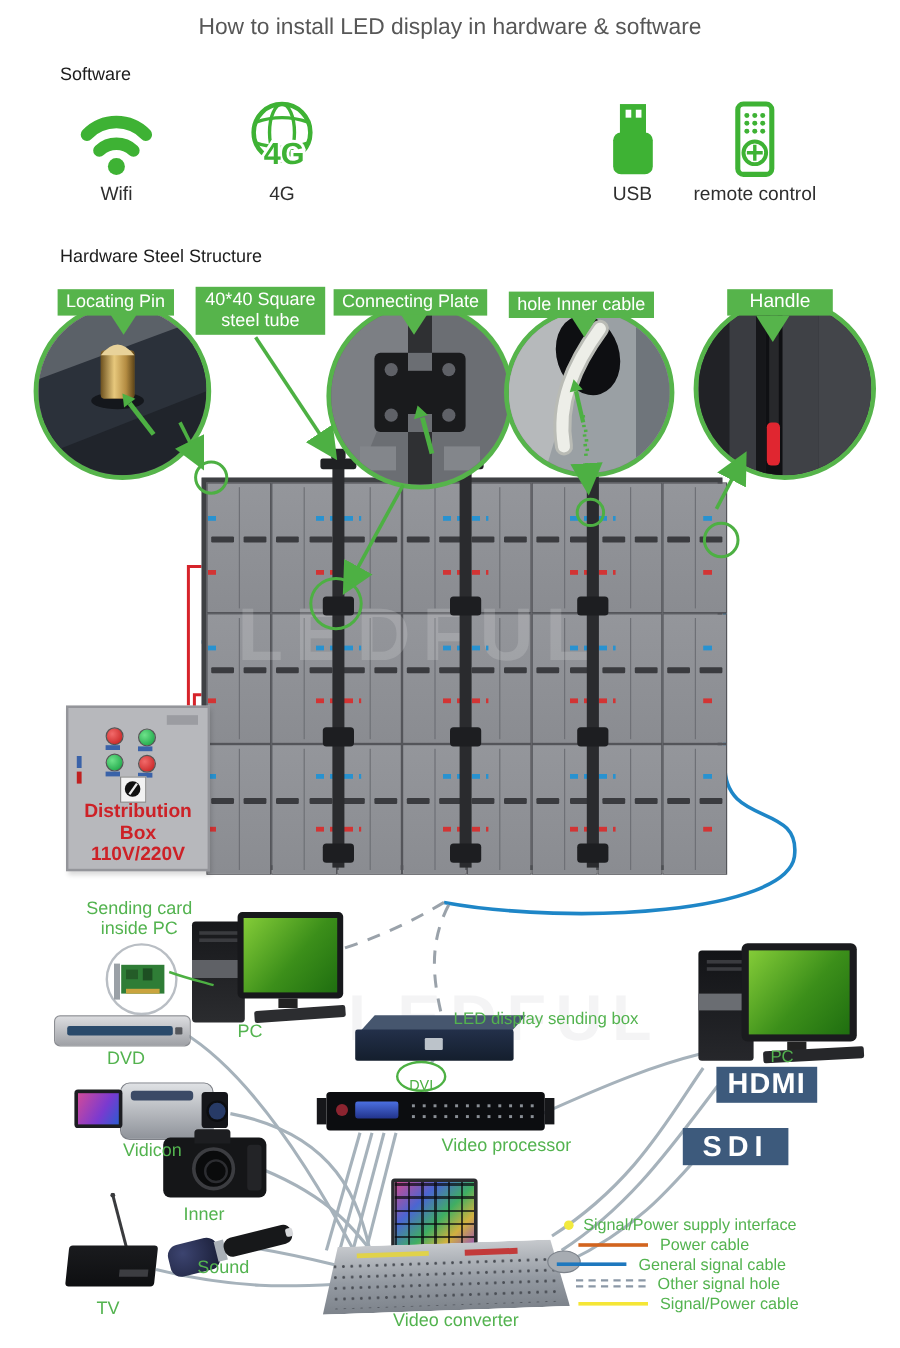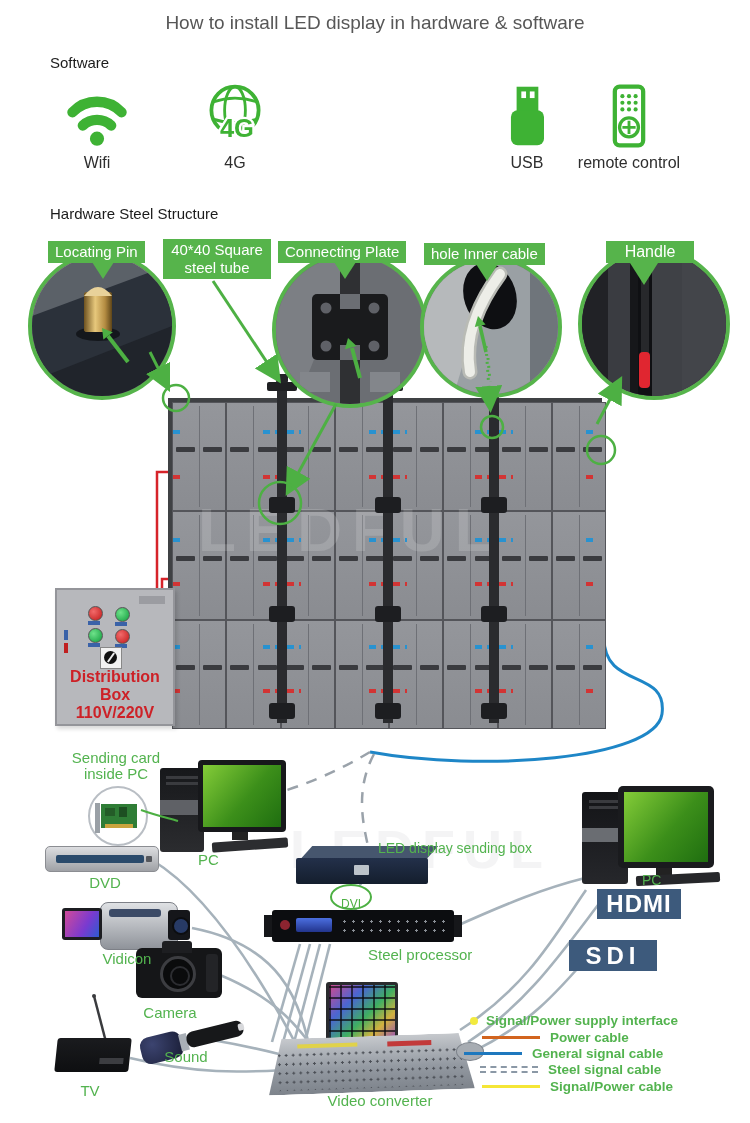--- a/index.html
+++ b/index.html
@@ -42,21 +42,21 @@
         box-sizing:border-box;z-index:3;box-shadow:2px 3px 4px rgba(0,0,0,0.15);}
   .dbtn{position:absolute;width:13px;height:13px;border-radius:50%;border:1px solid #555;}
   .dtag{position:absolute;width:12px;height:4px;background:#3a62a8;}
   .dtext{position:absolute;left:0;width:116px;text-align:center;color:#cd2127;font-weight:bold;
          font-size:16px;line-height:18px;}
   
   .glabel{color:#53b34f;font-size:15px;z-index:6;}
   
   .navybox{background:#3d5a7c;color:#fff;font-weight:bold;text-align:center;z-index:6;}
   
-  .lgrow{position:absolute;display:flex;align-items:center;z-index:6;font-weight:bold;}
+  .lgrow{position:absolute;display:flex;align-items:center;z-index:6;}
   .lgtext{color:#53b34f;font-size:13.5px;white-space:nowrap;}
   .sw-dot{width:8px;height:8px;border-radius:50%;background:#f2ea3e;margin-right:8px;}
   .sw-line{width:58px;height:3px;margin-right:10px;}
   .sw-power{background:#d2641e;} .sw-general{background:#1e78be;} .sw-yellow{background:#f5e636;}
   .sw-dd{width:58px;height:7px;margin-right:10px;border-top:2px dashed #8b98a6;border-bottom:2px dashed #8b98a6;box-sizing:border-box;}
   
   .dev{z-index:2;}
   .screen-green{background:linear-gradient(130deg,#84cc38,#3c8f1a 55%,#1f6e10);}
 </style>
 </head>
@@ -507,21 +507,21 @@
   </div>
   <div class="abs glabel" style="left:90px;top:950px;width:74px;text-align:center;">Vidicon</div>
 
   <div class="abs dev" style="left:136px;top:948px;width:86px;height:50px;background:#151618;border-radius:6px;">
     <div class="abs" style="left:26px;top:-7px;width:30px;height:12px;background:#1d1e21;border-radius:3px 3px 0 0;"></div>
     <div class="abs" style="left:24px;top:8px;width:36px;height:36px;border-radius:50%;background:#0a0b0c;border:3px solid #3c3d41;box-sizing:border-box;">
       <div class="abs" style="left:7px;top:7px;width:16px;height:16px;border-radius:50%;border:2px solid #2c2d31;"></div>
     </div>
     <div class="abs" style="left:70px;top:6px;width:12px;height:38px;background:#232427;border-radius:3px;"></div>
   </div>
-  <div class="abs glabel" style="left:138px;top:1004px;width:64px;text-align:center;">Camera</div>
+  <div class="abs glabel" style="left:138px;top:1004px;width:64px;text-align:center;">Inner</div>
 
   <div class="abs dev" style="left:140px;top:1026px;width:110px;height:30px;transform:rotate(-14deg);">
     <div class="abs" style="left:0;top:0;width:42px;height:27px;border-radius:9px;background:radial-gradient(circle at 30% 30%,#3c4470,#181c34);"></div>
     <div class="abs" style="left:40px;top:5px;width:8px;height:17px;background:#aab0b7;"></div>
     <div class="abs" style="left:47px;top:5px;width:58px;height:16px;border-radius:7px;background:#17181a;"></div>
     <div class="abs" style="left:100px;top:9px;width:6px;height:7px;background:#d8d9dc;border-radius:2px;"></div>
   </div>
   <div class="abs glabel" style="left:156px;top:1048px;width:60px;text-align:center;">Sound</div>
 
   <svg class="abs dev" style="left:84px;top:994px;" width="30" height="50" viewBox="0 0 30 50">
@@ -543,21 +543,21 @@
     <span style="color:#4db043;font-size:12px;margin-top:13px;">DVI</span>
   </div>
 
   <div class="abs dev" style="left:272px;top:910px;width:182px;height:32px;background:#0c0d10;border-radius:3px;">
     <div class="abs" style="left:-8px;top:5px;width:8px;height:22px;background:#16171a;"></div>
     <div class="abs" style="left:182px;top:5px;width:8px;height:22px;background:#16171a;"></div>
     <div class="abs" style="left:8px;top:10px;width:10px;height:10px;border-radius:50%;background:#8c2430;"></div>
     <div class="abs" style="left:24px;top:8px;width:36px;height:14px;background:linear-gradient(#4b6fe0,#22348c);border-radius:2px;"></div>
     <div class="abs" style="left:68px;top:7px;width:106px;height:18px;background-image:radial-gradient(circle,#8a8f96 1.2px,rgba(0,0,0,0) 1.4px);background-size:9px 9px;"></div>
   </div>
-  <div class="abs glabel" style="left:368px;top:946px;">Steel processor</div>
+  <div class="abs glabel" style="left:368px;top:946px;">Video processor</div>
 
   <div class="abs dev" style="left:582px;top:792px;width:46px;height:92px;background:linear-gradient(#131417,#26272b);border-radius:3px;">
     <div class="abs" style="left:0;top:36px;width:46px;height:14px;background:#6a6d72;"></div>
     <div class="abs" style="left:7px;top:8px;width:32px;height:3px;background:#3a3b3f;"></div>
     <div class="abs" style="left:7px;top:14px;width:32px;height:3px;background:#3a3b3f;"></div>
   </div>
   <div class="abs dev" style="left:618px;top:786px;width:96px;height:82px;background:#1a1b1e;border-radius:5px;padding:6px;box-sizing:border-box;">
     <div class="screen-green" style="width:100%;height:100%;"></div>
   </div>
   <div class="abs dev" style="left:656px;top:868px;width:16px;height:7px;background:#222;"></div>
@@ -591,20 +591,20 @@
   <div class="lgrow" style="left:482px;top:1030px;">
     <span class="sw-line sw-power"></span>
     <span class="lgtext">Power cable</span>
   </div>
   <div class="lgrow" style="left:464px;top:1046px;">
     <span class="sw-line sw-general"></span>
     <span class="lgtext">General signal cable</span>
   </div>
   <div class="lgrow" style="left:480px;top:1062px;">
     <span class="sw-dd"></span>
-    <span class="lgtext">Steel signal cable</span>
+    <span class="lgtext">Other signal hole</span>
   </div>
   <div class="lgrow" style="left:482px;top:1079px;">
     <span class="sw-line sw-yellow"></span>
     <span class="lgtext">Signal/Power cable</span>
   </div>
 
 </div>
 
 </body></html>

